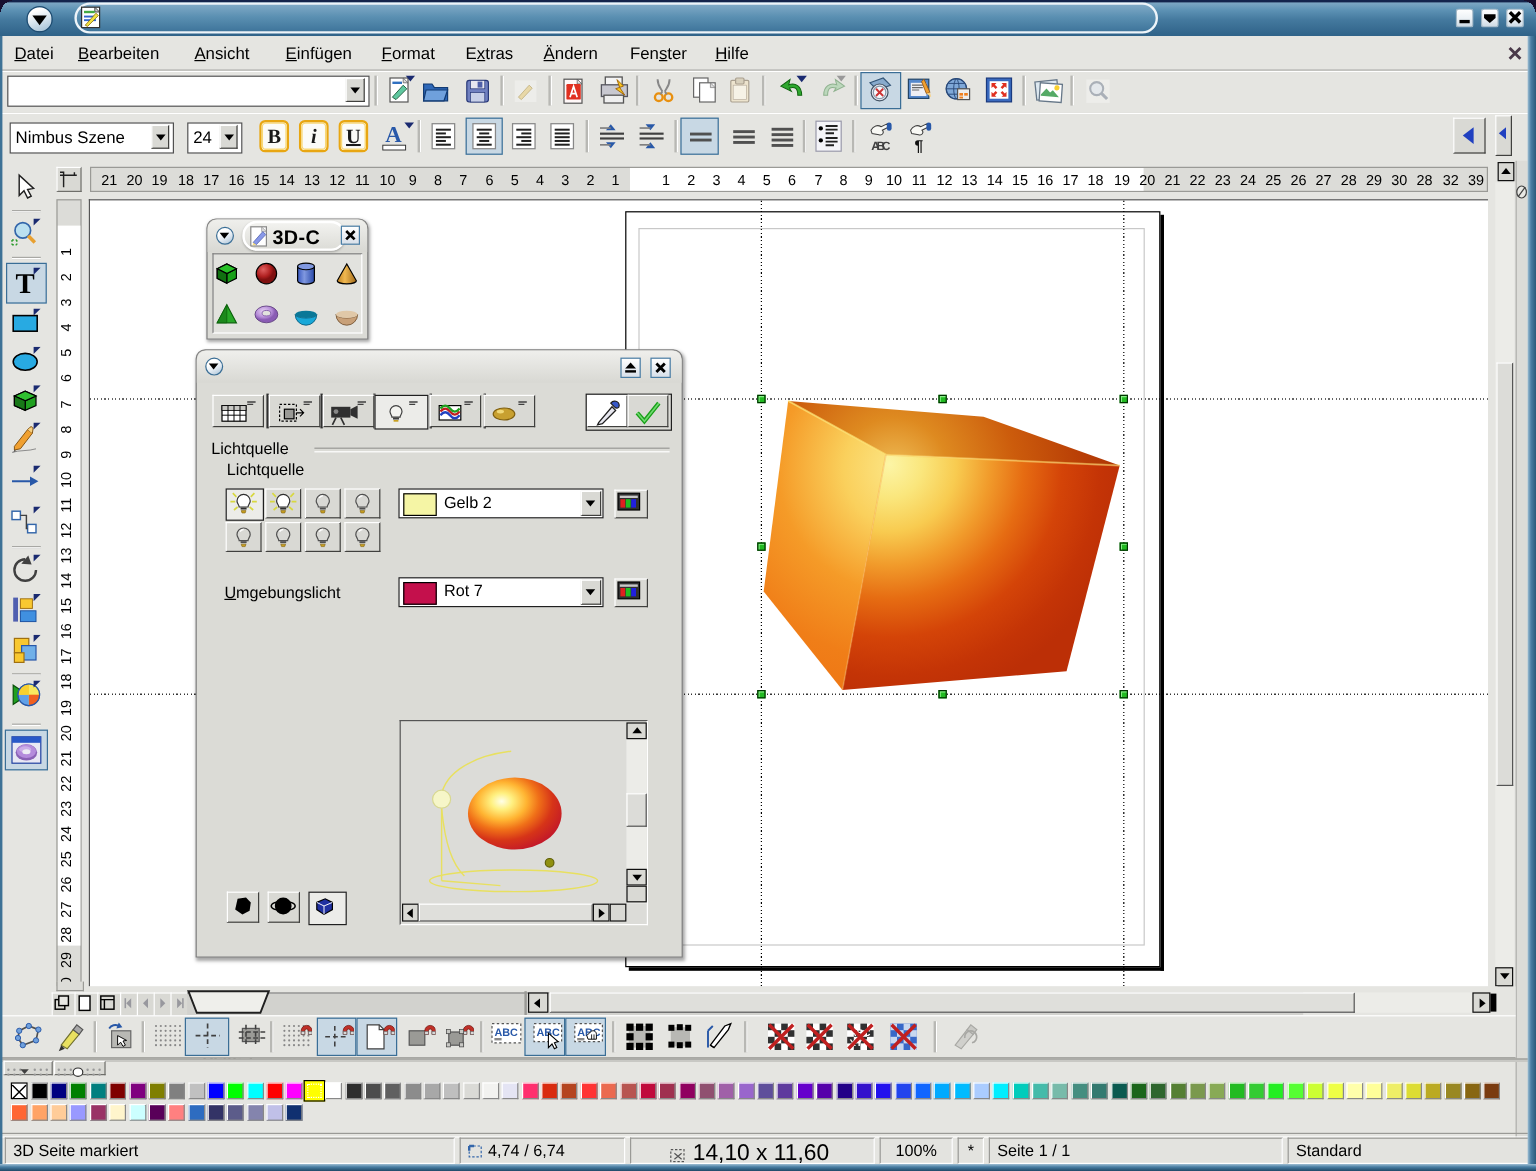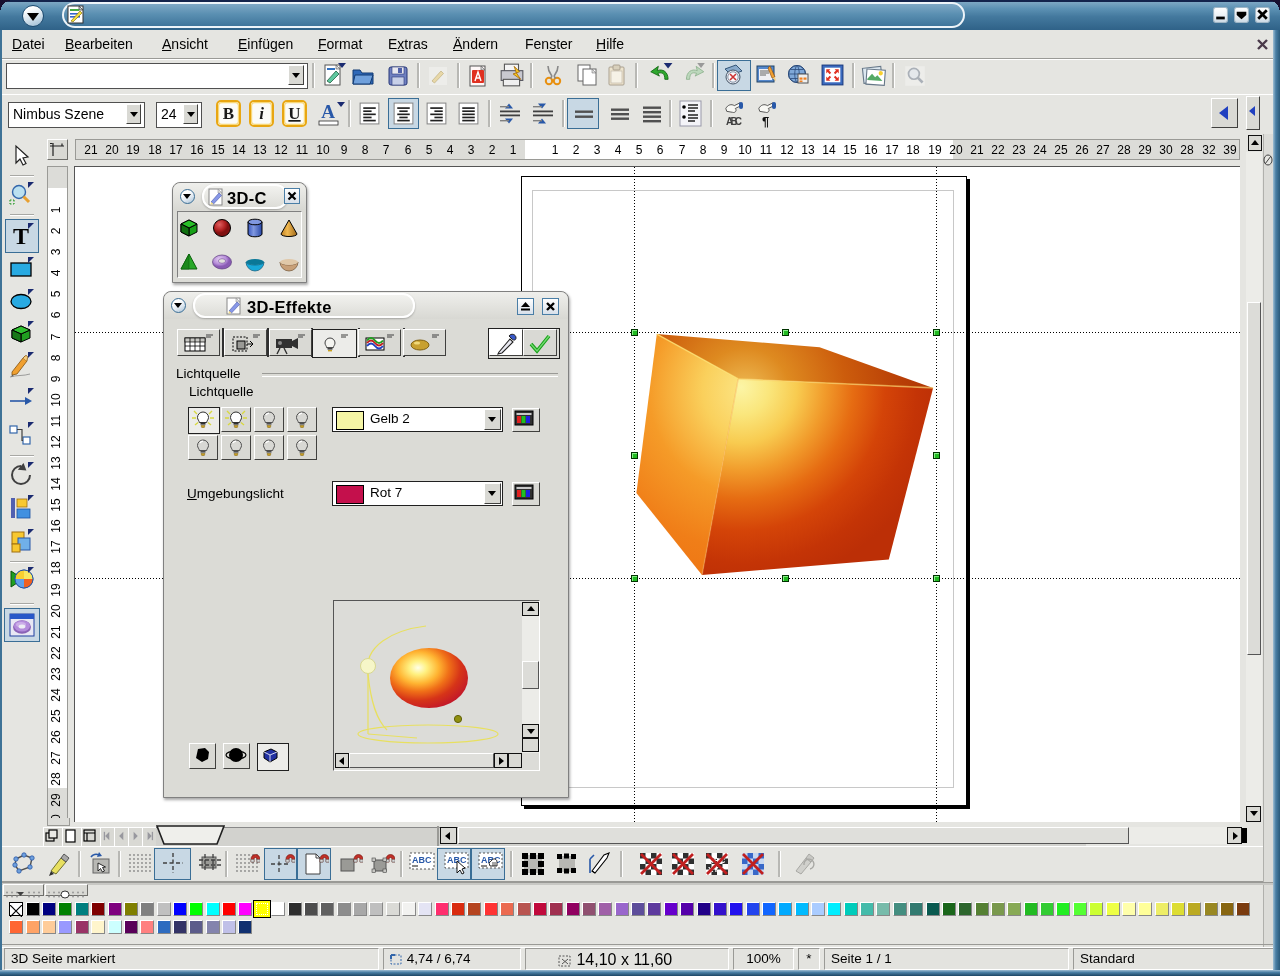--- a/index.html
+++ b/index.html
@@ -989,21 +989,21 @@
 <div class="abs" style="left:4px;top:948px;width:375px;height:22px;background:#E3E3DF;border:1px solid #9A9A96;border-right-color:#fff;border-bottom-color:#fff;box-sizing:border-box;">
     <div style="margin:2px 6px 0;font-size:13.5px;text-align:left;white-space:nowrap;color:#000;">3D Seite markiert</div>
   </div>
 <div class="abs" style="left:383px;top:948px;width:138px;height:22px;background:#E3E3DF;border:1px solid #9A9A96;border-right-color:#fff;border-bottom-color:#fff;box-sizing:border-box;">
     <div style="margin:2px 6px 0;font-size:13.5px;text-align:left;white-space:nowrap;color:#000;"><svg width="13" height="12" viewBox="0 0 13 12" style="vertical-align:-2px;">
         <rect x="1" y="2" width="10" height="9" fill="none" stroke="#3366AA" stroke-dasharray="2 1.5"></rect>
         <path d="M1 2 h4 M1 2 v4" stroke="#3366AA" stroke-width="2"></path>
       </svg> 4,74 / 6,74</div>
   </div>
 <div class="abs" style="left:525px;top:948px;width:204px;height:22px;background:#E3E3DF;border:1px solid #9A9A96;border-right-color:#fff;border-bottom-color:#fff;box-sizing:border-box;">
-    <div style="margin:2px 6px 0;font-size:16px;text-align:left;white-space:nowrap;color:#000;"><span style="margin-left:26px;"></span><svg width="14" height="12" viewBox="0 0 14 12" style="vertical-align:-2px;">
+    <div style="margin:2px 6px 0;font-size:19px;text-align:left;white-space:nowrap;color:#000;"><span style="margin-left:26px;"></span><svg width="14" height="12" viewBox="0 0 14 12" style="vertical-align:-2px;">
         <rect x="1" y="1" width="11" height="10" fill="none" stroke="#555" stroke-dasharray="2 1.5"></rect>
         <path d="M4 4 l6 5 M10 4 l-6 5" stroke="#555"></path>
       </svg> 14,10 x 11,60</div>
   </div>
 <div class="abs" style="left:733px;top:948px;width:61px;height:22px;background:#E3E3DF;border:1px solid #9A9A96;border-right-color:#fff;border-bottom-color:#fff;box-sizing:border-box;">
     <div style="margin:2px 6px 0;font-size:13.5px;text-align:center;white-space:nowrap;color:#000;">100%</div>
   </div>
 <div class="abs" style="left:798px;top:948px;width:22px;height:22px;background:#E3E3DF;border:1px solid #9A9A96;border-right-color:#fff;border-bottom-color:#fff;box-sizing:border-box;">
     <div style="margin:2px 2px 0;font-size:13.5px;text-align:center;white-space:nowrap;color:#000;">*</div>
   </div>
@@ -1093,29 +1093,20 @@
 <svg class="abs" style="left:104.60000000000001px;top:68px;" width="22" height="22" viewBox="0 0 22 22">
       <path d="M2 8 a9 3 0 0 0 18 0 a9 9 0 0 1 -18 0 Z" fill="#C8A078" stroke="#705030" stroke-width="0.7" transform="translate(0,3)"></path>
       <ellipse cx="11" cy="11" rx="9" ry="3" fill="#E0C8A8"></ellipse>
     </svg>
 </div>
 <div class="abs" style="left:163px;top:291px;width:406px;height:507px;background:#DBDBD6;border:1px solid #808080;border-radius:8px 8px 0 0;box-shadow:1px 2px 3px rgba(0,0,0,0.35);box-sizing:border-box;">
 <div class="abs" style="left:0;top:0;width:100%;height:27px;background:linear-gradient(#EFEFEC,#D8D8D3);border-radius:8px 8px 0 0;"></div>
 <div class="abs" style="left:7px;top:6px;width:15px;height:15px;border-radius:50%;background:linear-gradient(150deg,#FFFFFF 30%,#E2EAF2 60%,#A9C2D6 100%);border:1px solid #3A6E96;box-sizing:border-box;">
       <div style="margin:4px 0 0 2.2px;width:0;height:0;border-left:4.2px solid transparent;border-right:4.2px solid transparent;border-top:5.5px solid #000;"></div>
     </div>
-<div class="abs" style="left:29px;top:1px;width:222px;height:25px;border-radius:12px;border:2px solid #FFFFFF;background:linear-gradient(#F2F2EF,#DDDDD8);box-shadow:0 1px 2px rgba(0,0,0,0.25);box-sizing:border-box;overflow:hidden;">
-<svg class="abs" style="left:31px;top:2px;" width="17" height="18" viewBox="0 0 17 18">
-        <rect x="1" y="1" width="13" height="16" fill="#fff" stroke="#888"></rect>
-        <path d="M10 1 L14 5 L10 5 Z" fill="#ddd" stroke="#888" stroke-width="0.5"></path>
-        <path d="M3 14 L11 5 L13.5 7.5 L5.5 16 Z" fill="#8898E8" stroke="#4858A8" stroke-width="0.6"></path>
-        <path d="M3 14 L2.5 16.5 L5.5 16 Z" fill="#F8E080"></path>
-      </svg>
-<div class="abs txt" style="left:52px;top:3px;font-size:16.5px;font-weight:bold;letter-spacing:0.3px;white-space:nowrap;">3D-Effekte</div>
-</div>
 <div class="abs" style="left:353px;top:6px;width:17px;height:17px;background:linear-gradient(#FFFFFF,#D8E0EA);border:1px solid #4A7EA6;box-sizing:border-box;"><svg width="15" height="15" viewBox="0 0 15 15">
         <path d="M7.5 3 L12 8 L3 8 Z" fill="#000"></path>
         <rect x="3" y="9.5" width="9" height="2" fill="#000"></rect>
       </svg></div>
 <div class="abs" style="left:378px;top:6px;width:17px;height:17px;background:linear-gradient(#FFFFFF,#D8E0EA);border:1px solid #4A7EA6;box-sizing:border-box;"><svg width="15" height="15" viewBox="0 0 15 15">
         <path d="M4 4 L11 11 M11 4 L4 11" stroke="#000" stroke-width="2.4"></path>
       </svg></div>
 <div class="abs" style="left:57.5px;top:36px;width:2px;height:29px;background:#303030;"></div>
 <div class="abs" style="left:102.5px;top:36px;width:2px;height:29px;background:#303030;"></div>
 <div class="abs" style="left:147px;top:36px;width:2px;height:29px;background:#303030;"></div>

